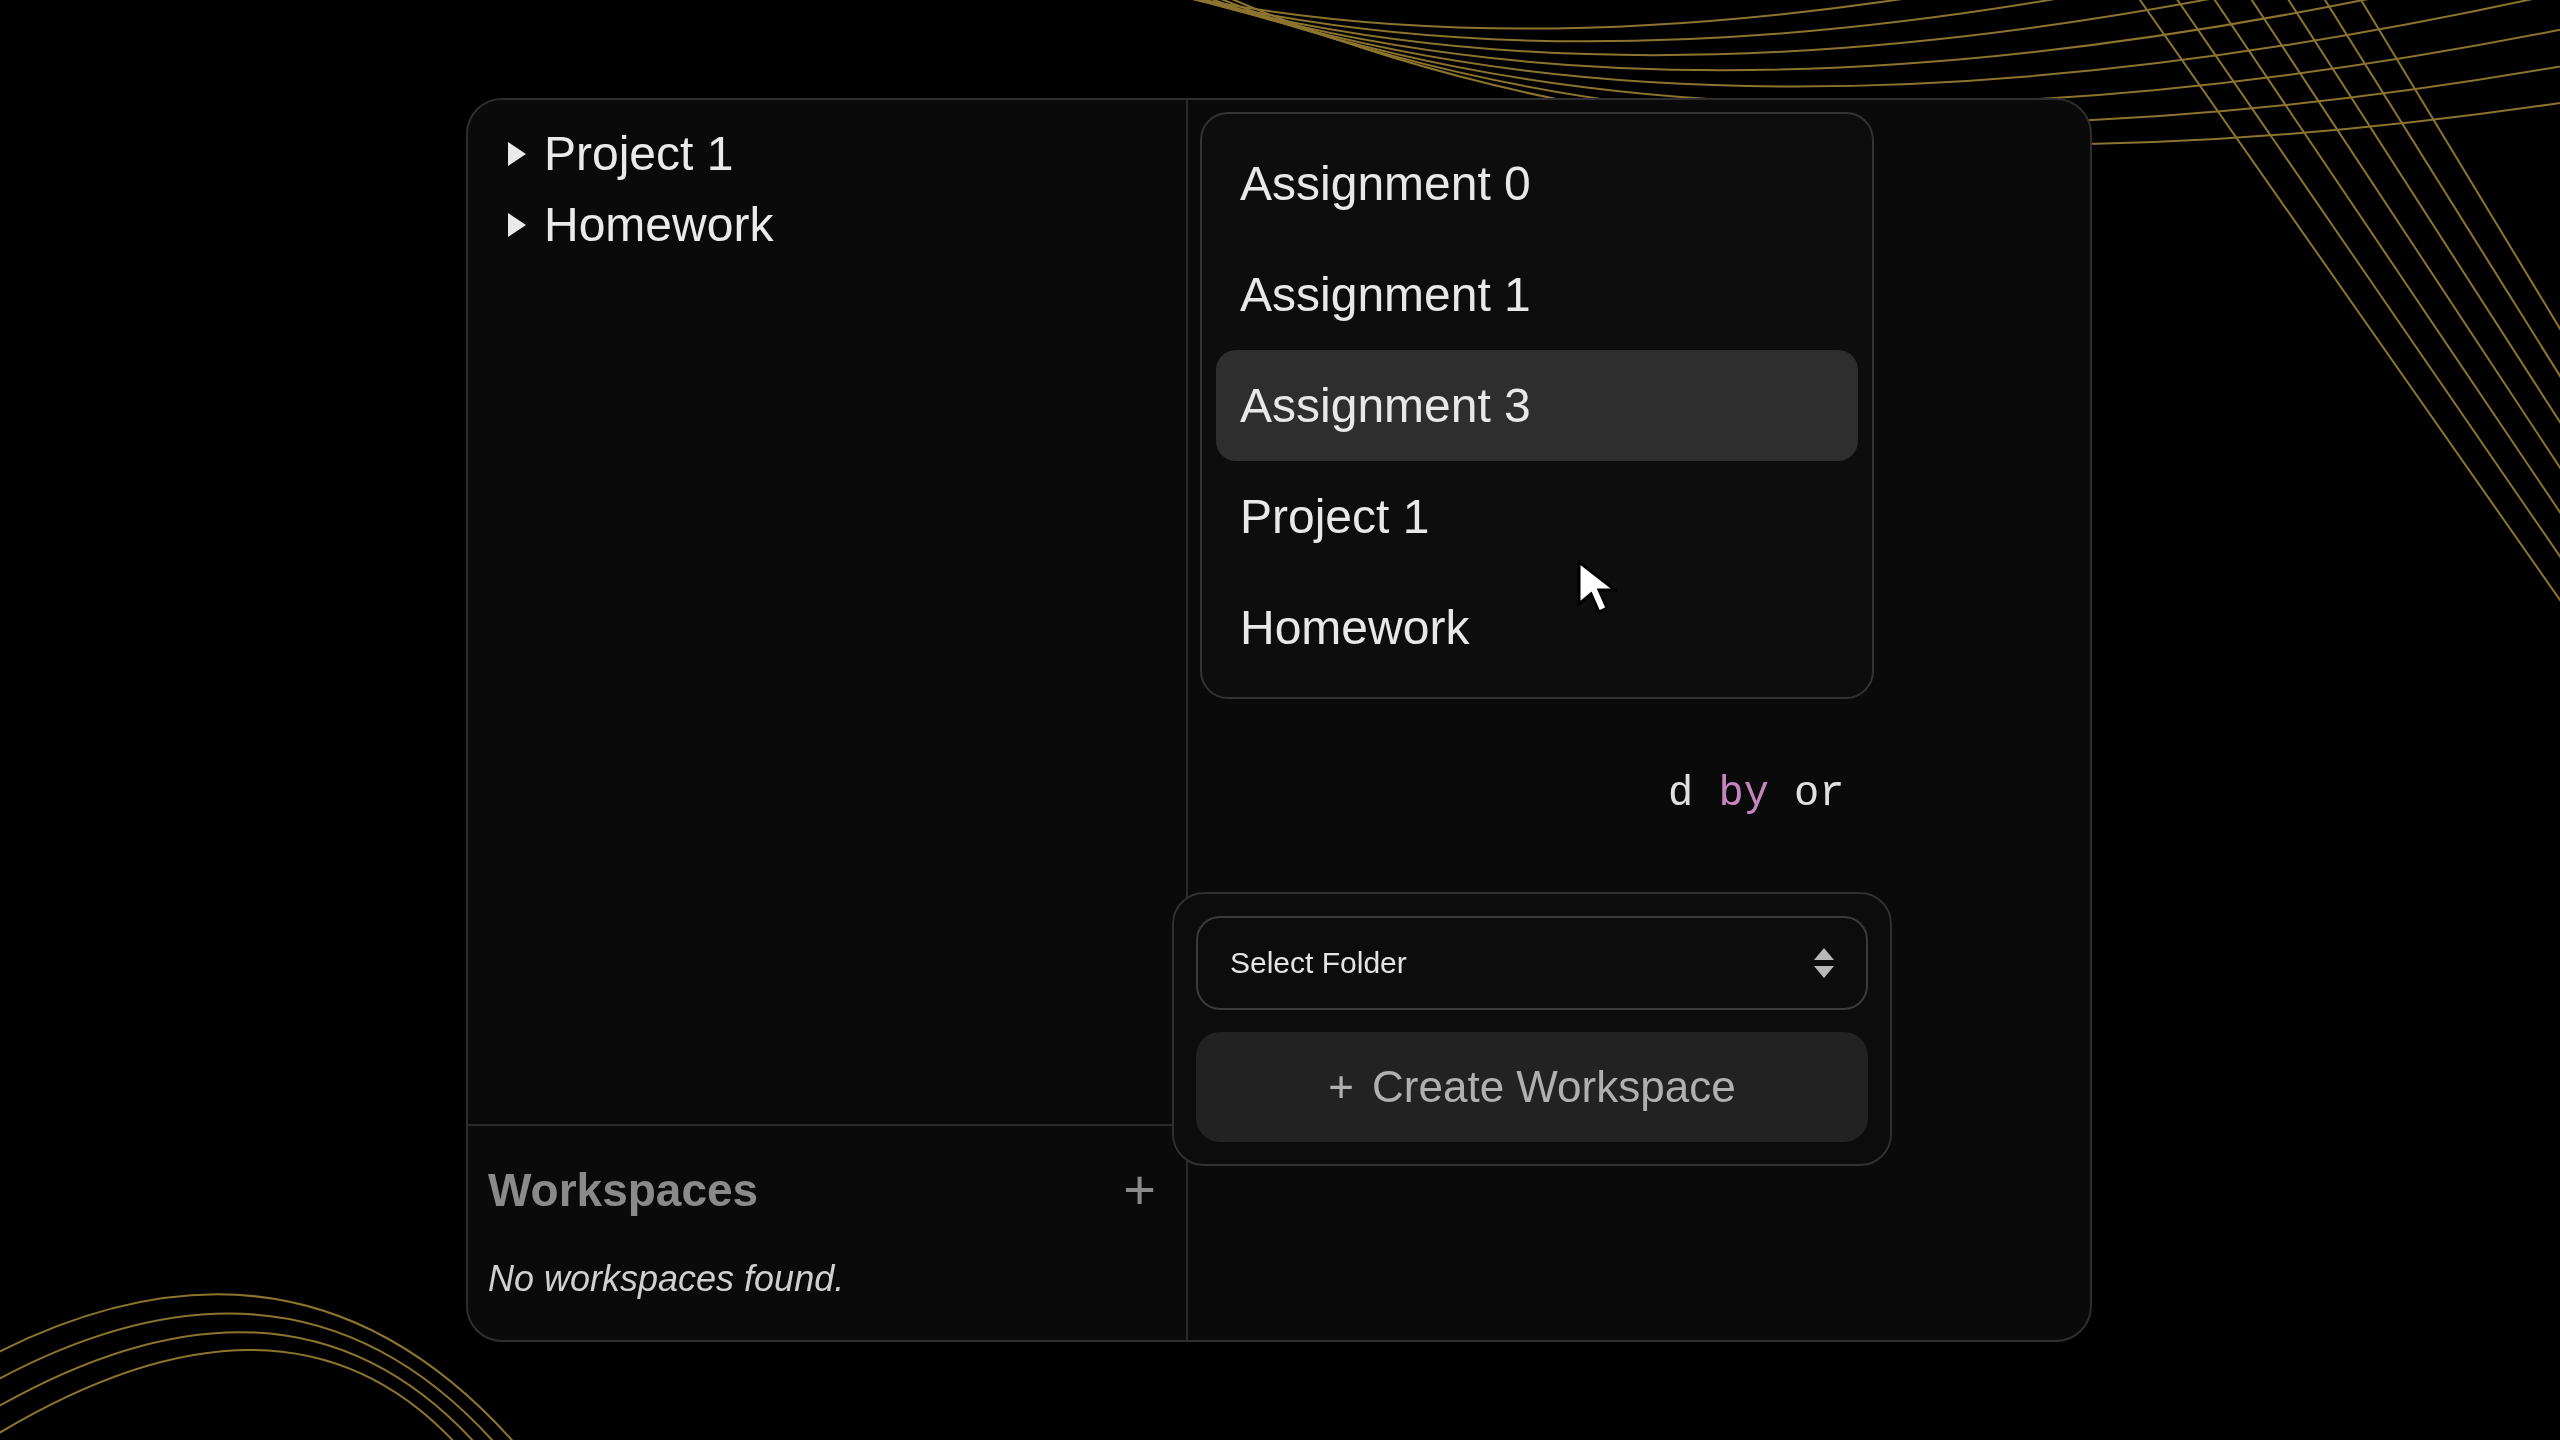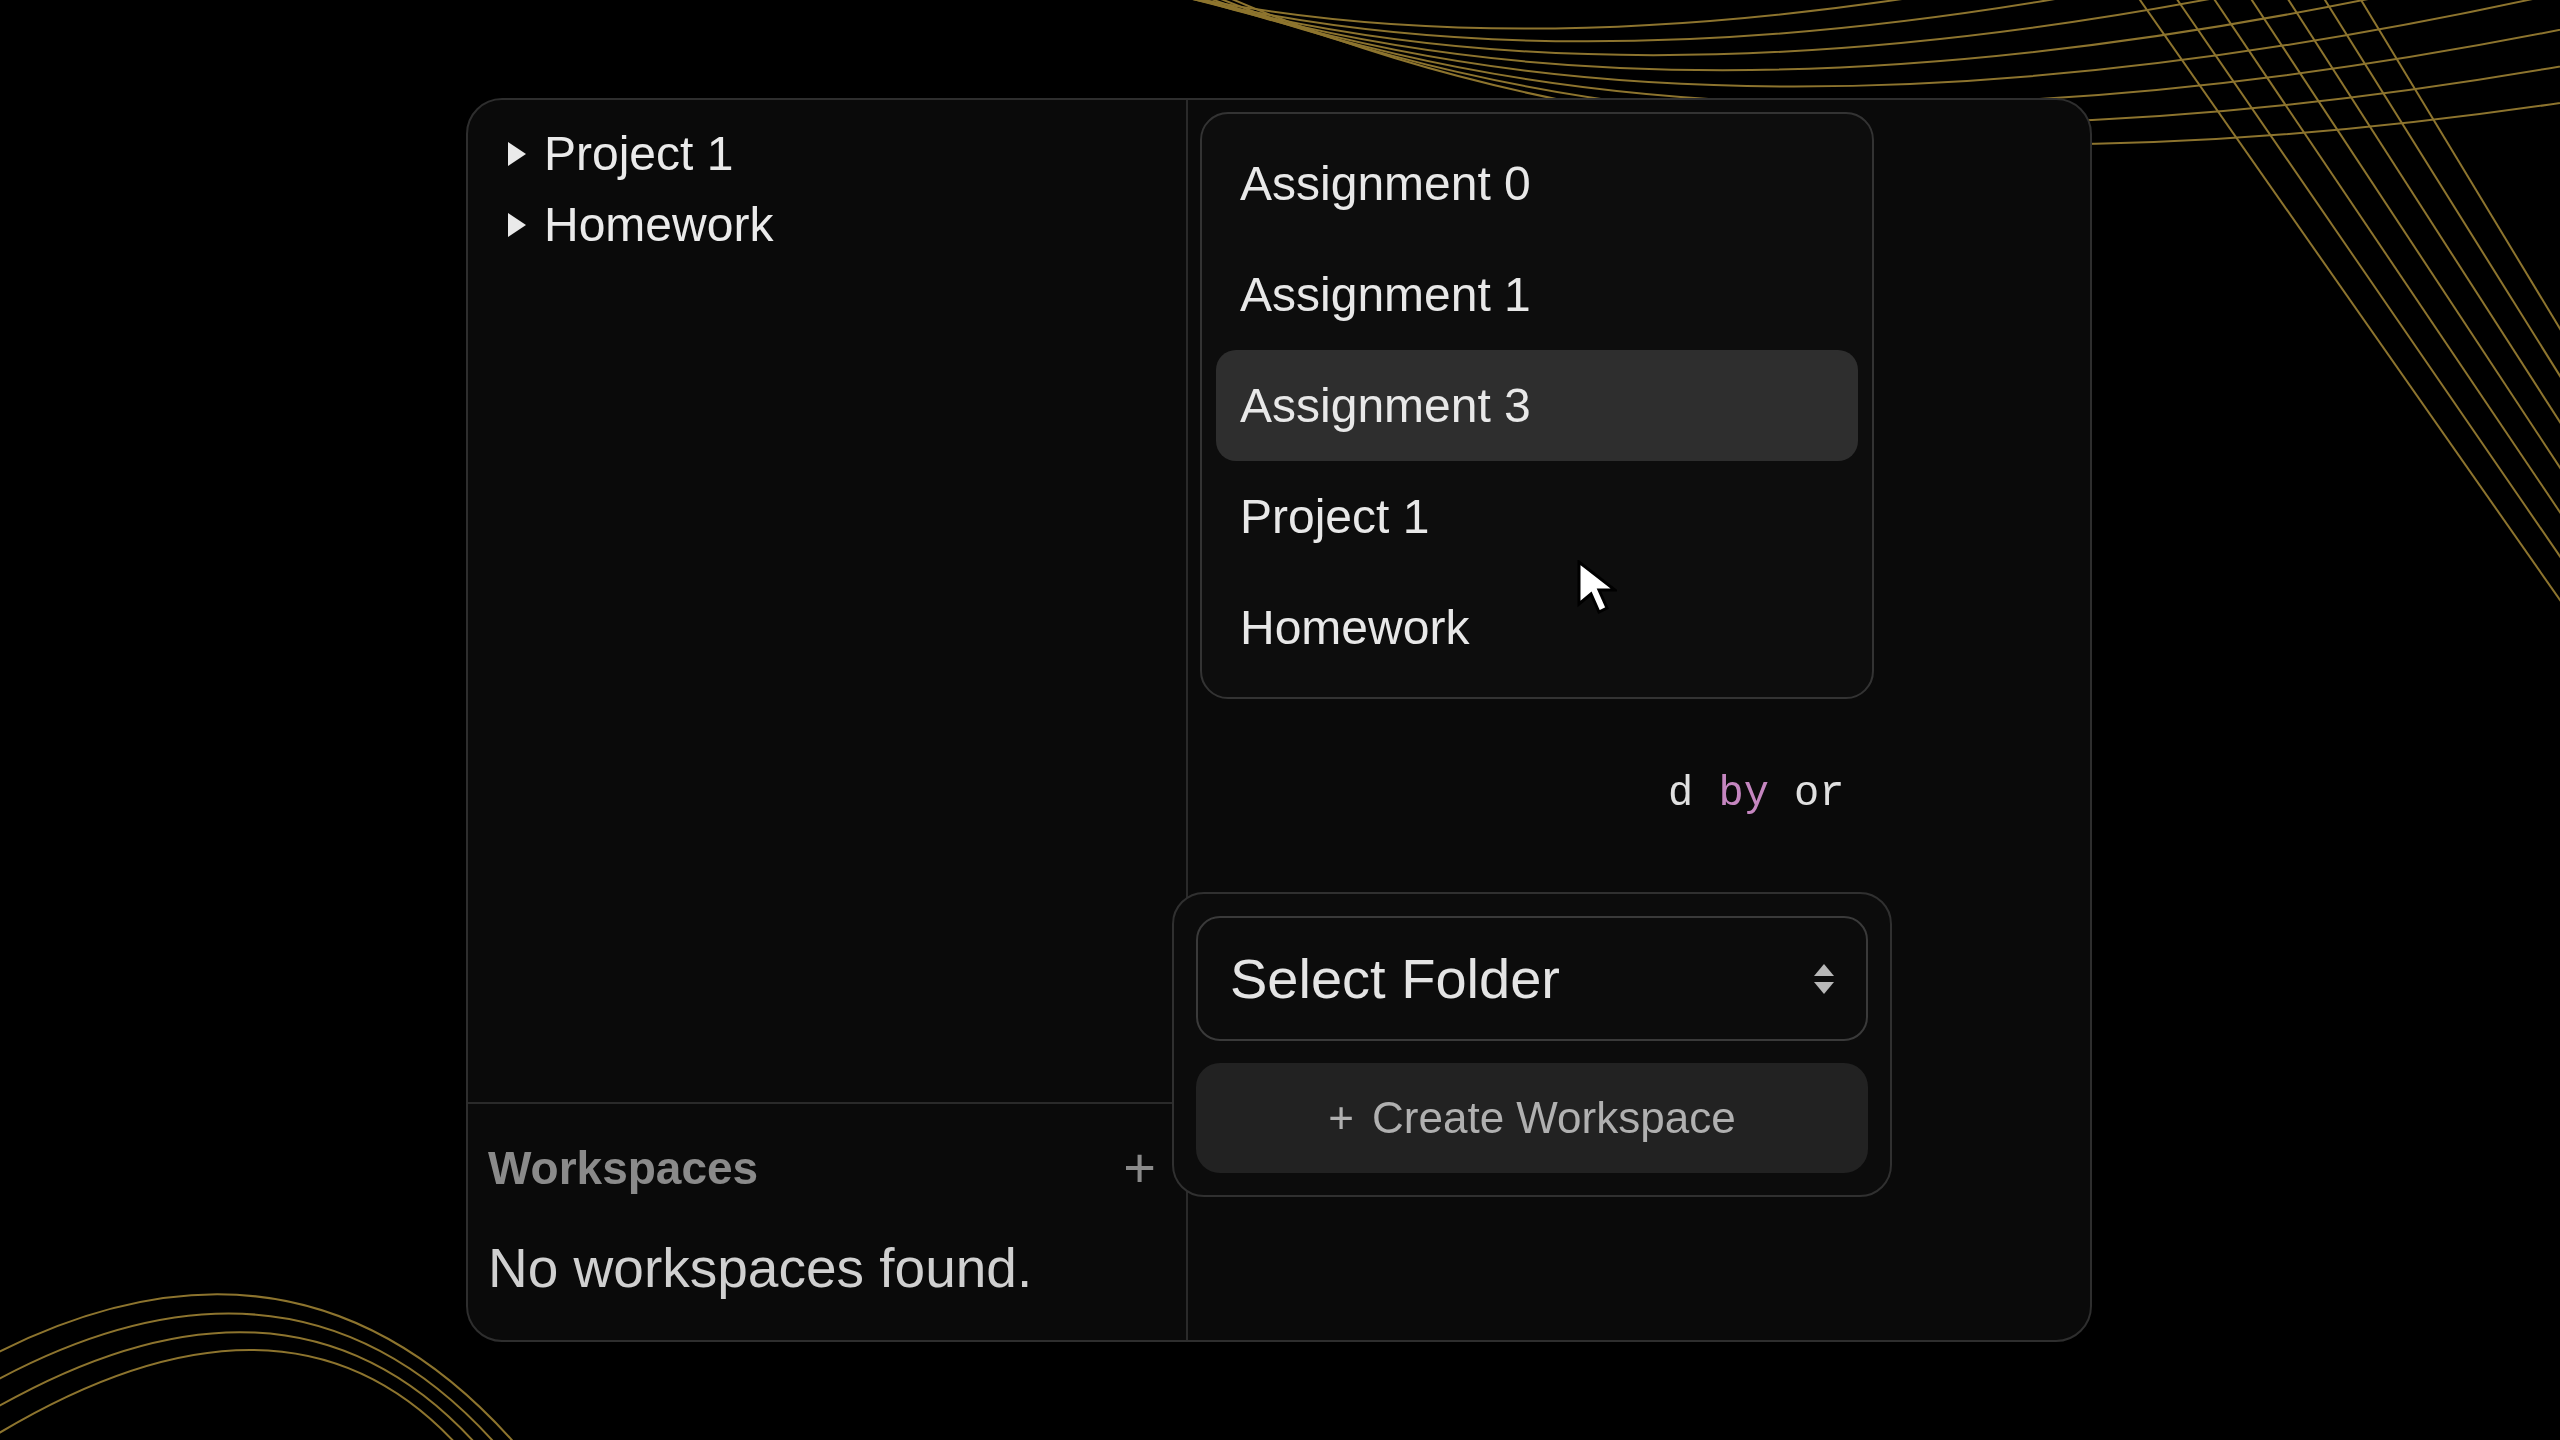--- a/index.html
+++ b/index.html
@@ -87,22 +87,23 @@
     color: #8a8a8a;
   }
   .workspaces-add {
     font-size: 56px;
     color: #8a8a8a;
     line-height: 1;
     font-weight: 300;
     cursor: pointer;
   }
   .workspaces-empty {
-    font-size: 55px;
+    font-size: 36px;
     color: #d0d0d0;
+    font-style: italic;
   }
 
   
   .editor {
     flex: 1;
     position: relative;
     padding: 24px 0 0 0;
     font-family: Menlo, Monaco, "Courier New", monospace;
     font-size: 42px;
     line-height: 1.68;
@@ -146,21 +147,21 @@
     background: #0c0c0c;
     border: 2px solid #303030;
     border-radius: 32px;
     padding: 22px;
     z-index: 4;
   }
   .select-folder {
     border: 2px solid #3a3a3a;
     border-radius: 24px;
     padding: 28px 32px;
-    font-size: 56px;
+    font-size: 30px;
     color: #e4e4e4;
     display: flex;
     align-items: center;
     justify-content: space-between;
     margin-bottom: 22px;
     cursor: pointer;
     background: #0c0c0c;
   }
   .select-caret {
     display: flex;

